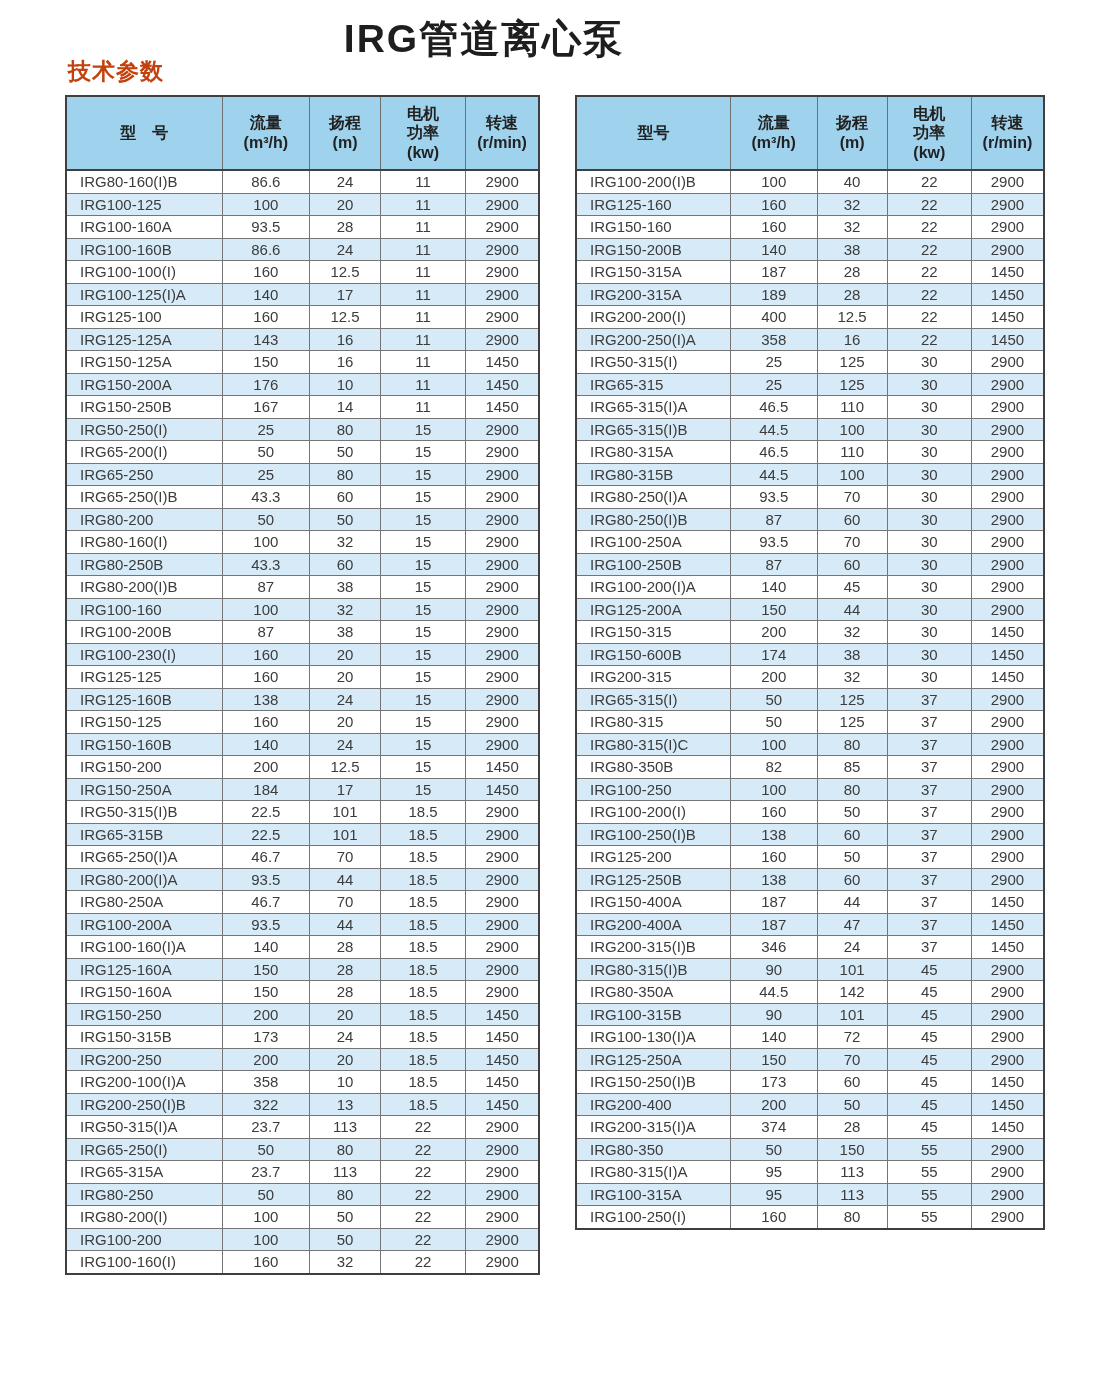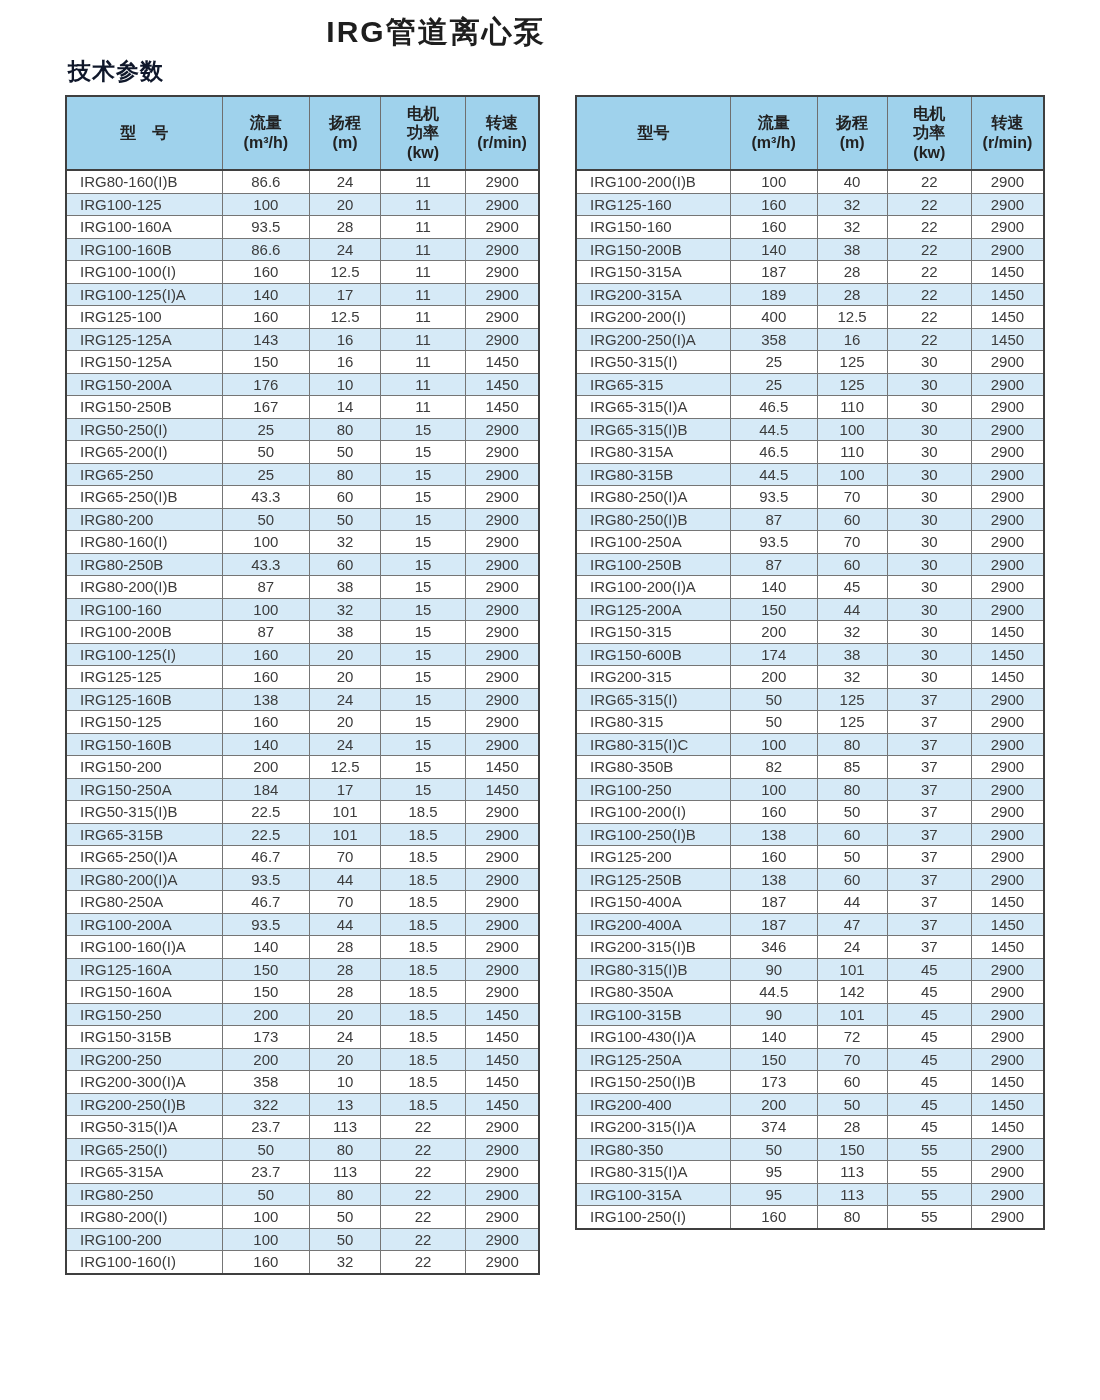--- a/index.html
+++ b/index.html
@@ -12,35 +12,35 @@
   .page {
     position: relative;
     width: 1100px;
     height: 1400px;
     background: #ffffff;
     overflow: hidden;
   }
   .page-title {
     position: absolute;
     top: 12px;
-    left: 436px;
+    left: 484px;
     transform: translateX(-50%);
-    font-size: 30px;
+    font-size: 39px;
     font-weight: bold;
     color: #1e1e1e;
     letter-spacing: 2px;
     white-space: nowrap;
   }
   .section-title {
     position: absolute;
     top: 56px;
     left: 68px;
     font-size: 23px;
     font-weight: bold;
-    color: #0f172a;
+    color: #c2410c;
     letter-spacing: 1px;
   }
   table.ptable {
     position: absolute;
     top: 95px;
     border-collapse: collapse;
     table-layout: fixed;
     border: 2px solid #3f3f3f;
   }
   table.ptable.left  { left: 65px;  width: 475px; }
@@ -250,21 +250,21 @@
           <td>2900</td>
         </tr>
         <tr>
           <td class="model">IRG100-200B</td>
           <td>87</td>
           <td>38</td>
           <td>15</td>
           <td>2900</td>
         </tr>
         <tr>
-          <td class="model">IRG100-125(I)</td>
+          <td class="model">IRG100-230(I)</td>
           <td>160</td>
           <td>20</td>
           <td>15</td>
           <td>2900</td>
         </tr>
         <tr>
           <td class="model">IRG125-125</td>
           <td>160</td>
           <td>20</td>
           <td>15</td>
@@ -383,21 +383,21 @@
           <td>1450</td>
         </tr>
         <tr>
           <td class="model">IRG200-250</td>
           <td>200</td>
           <td>20</td>
           <td>18.5</td>
           <td>1450</td>
         </tr>
         <tr>
-          <td class="model">IRG200-300(I)A</td>
+          <td class="model">IRG200-100(I)A</td>
           <td>358</td>
           <td>10</td>
           <td>18.5</td>
           <td>1450</td>
         </tr>
         <tr>
           <td class="model">IRG200-250(I)B</td>
           <td>322</td>
           <td>13</td>
           <td>18.5</td>
@@ -733,21 +733,21 @@
           <td>2900</td>
         </tr>
         <tr>
           <td class="model">IRG100-315B</td>
           <td>90</td>
           <td>101</td>
           <td>45</td>
           <td>2900</td>
         </tr>
         <tr>
-          <td class="model">IRG100-430(I)A</td>
+          <td class="model">IRG100-130(I)A</td>
           <td>140</td>
           <td>72</td>
           <td>45</td>
           <td>2900</td>
         </tr>
         <tr>
           <td class="model">IRG125-250A</td>
           <td>150</td>
           <td>70</td>
           <td>45</td>

